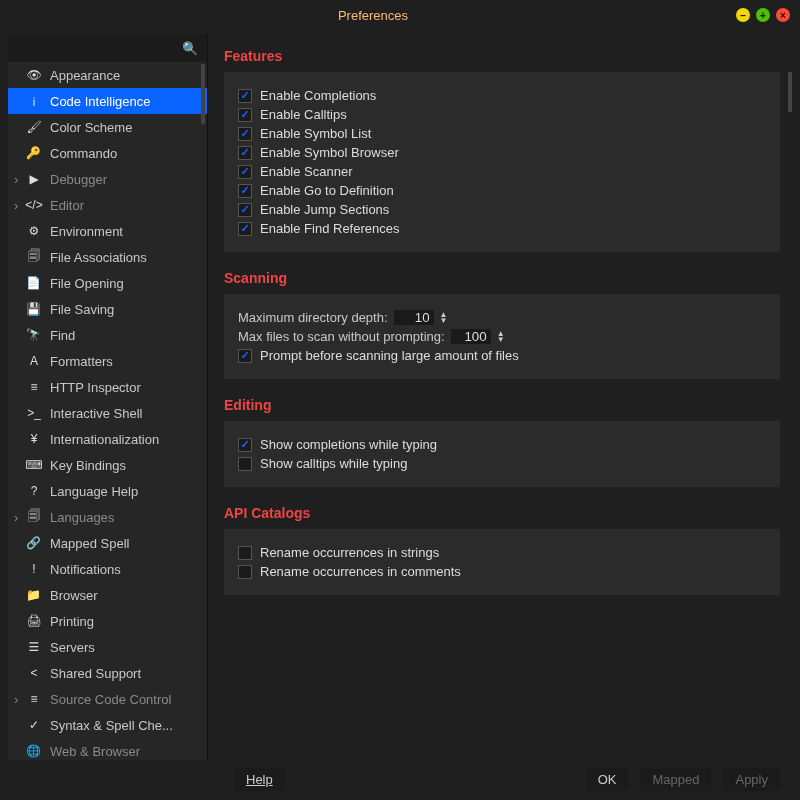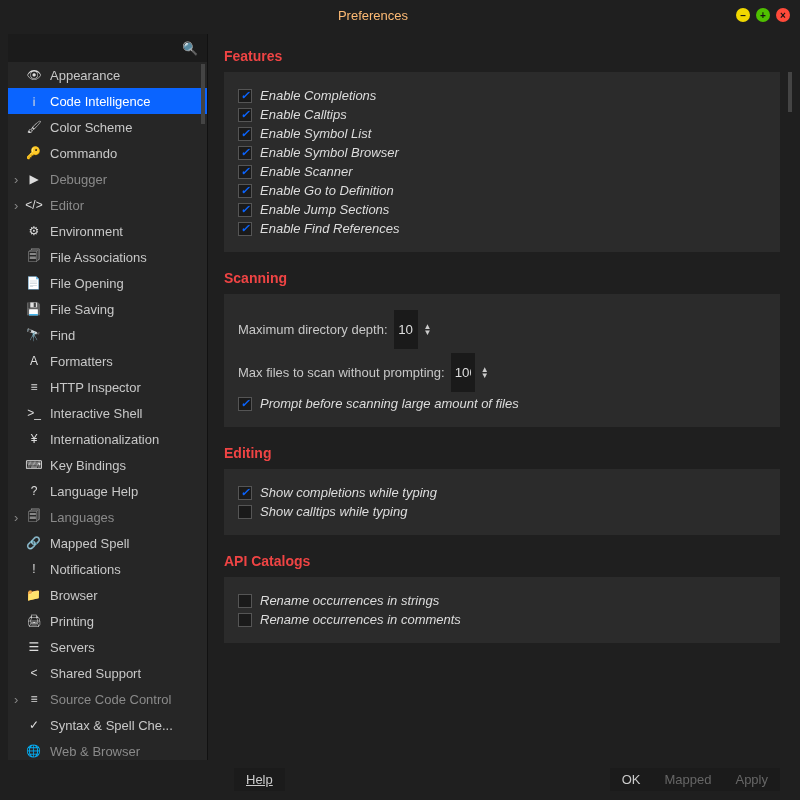--- a/index.html
+++ b/index.html
@@ -94,21 +94,20 @@
   padding: 12px 14px;
   margin-bottom: 18px;
 }
 .checkrow {
   display: flex;
   align-items: center;
   gap: 8px;
   margin: 4px 0;
   font-size: 13px;
   color: #ddd;
-  font-style: italic;
 }
 .cb {
   width: 14px; height: 14px;
   background: #1a1a1a;
   border: 1px solid #555;
   display: inline-flex;
   align-items: center;
   justify-content: center;
   font-size: 11px;
   color: #0a64ff;
@@ -120,38 +119,38 @@
   display: flex;
   align-items: center;
   gap: 6px;
   margin: 4px 0;
   font-size: 13px;
 }
 .numfield {
   background: #1a1a1a;
   color: #ddd;
   border: none;
-  padding: 12px 4px;
-  width: 24px;
-  text-align: center;
+  padding: 0 4px;
+  width: 40px;
+  text-align: right;
 }
 .spinner {
   display: inline-flex;
   flex-direction: column;
   line-height: 6px;
   font-size: 8px;
   color: #ccc;
 }
 
 .footer {
   height: 36px;
   display: flex;
   align-items: center;
   padding: 0 20px 6px 234px;
-  gap: 0;
+  gap: 12px;
 }
 .btn {
   background: #1b1b1b;
   color: #ccc;
   padding: 4px 12px;
   font-size: 13px;
   cursor: pointer;
 }
 .btn.help { text-decoration: underline; }
 .flexspace { flex: 1; }

